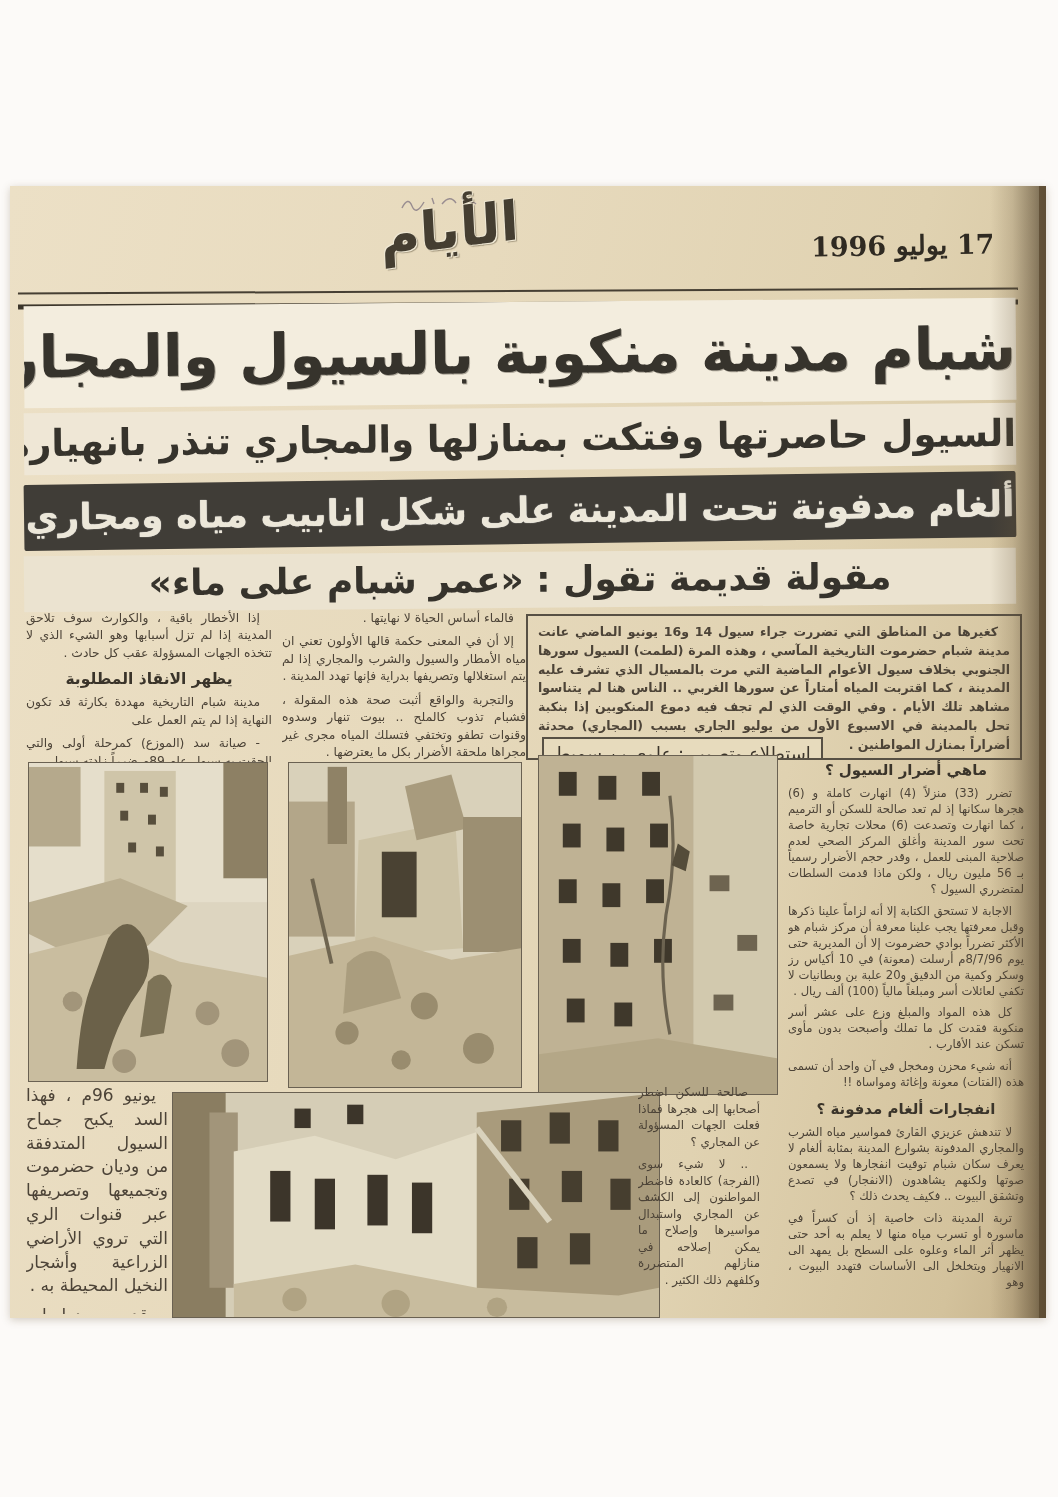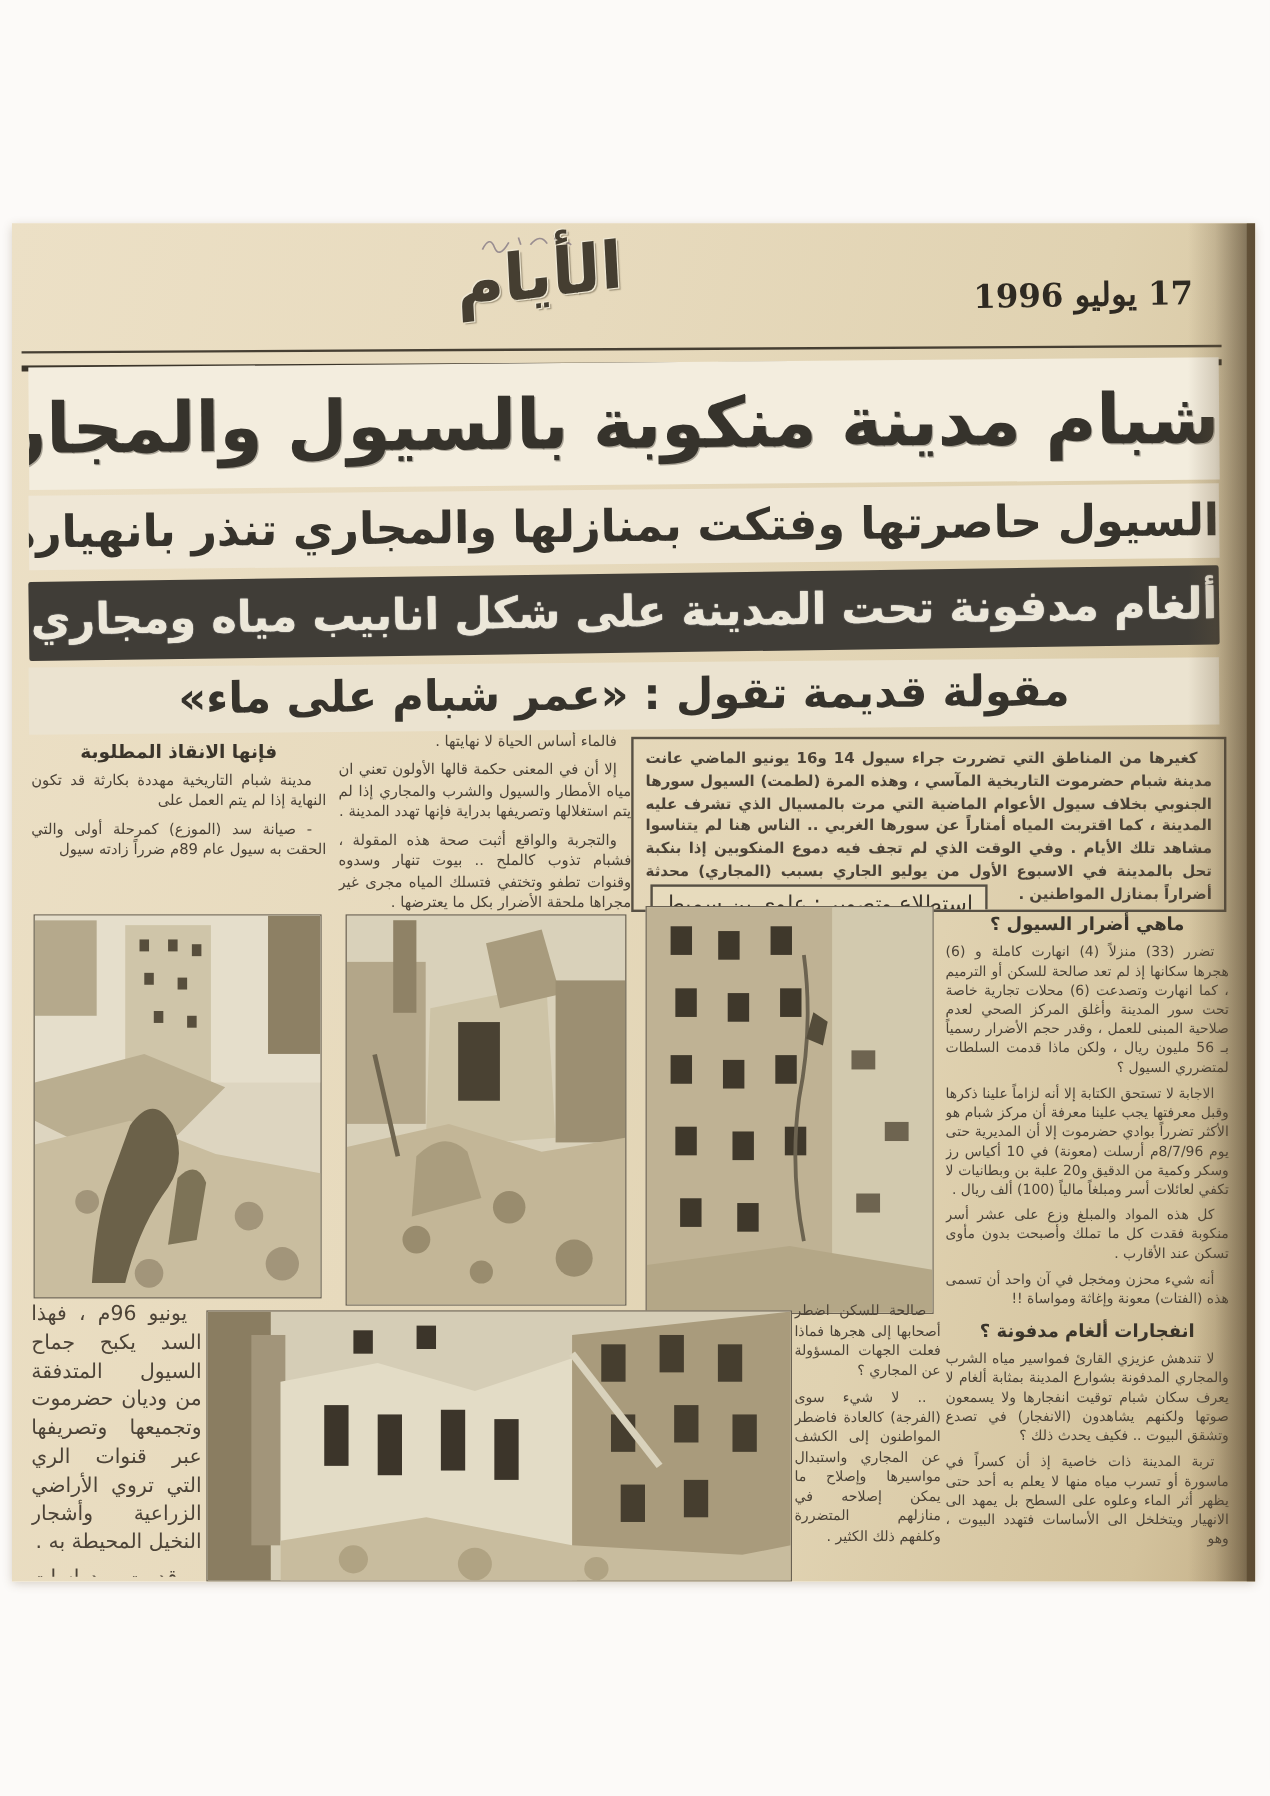--- a/index.html
+++ b/index.html
@@ -72,21 +72,22 @@
     <div class="band banner">ألغام مدفونة تحت المدينة على شكل انابيب مياه ومجاري</div>
     <div class="band quote">مقولة قديمة تقول : «عمر شبام على ماء»</div>
 
     <div class="lead txt">
       <p>كغيرها من المناطق التي تضررت جراء سيول 14 و16 يونيو الماضي عانت مدينة شبام حضرموت التاريخية المآسي ، وهذه المرة (لطمت) السيول سورها الجنوبي بخلاف سيول الأعوام الماضية التي مرت بالمسيال الذي تشرف عليه المدينة ، كما اقتربت المياه أمتاراً عن سورها الغربي .. الناس هنا لم يتناسوا مشاهد تلك الأيام . وفي الوقت الذي لم تجف فيه دموع المنكوبين إذا بنكبة تحل بالمدينة في الاسبوع الأول من يوليو الجاري بسبب (المجاري) محدثة أضراراً بمنازل المواطنين .</p>
 
       <div class="byline">استطلاع وتصوير : علوي بن سميط</div>
     </div>
 
     <div class="col txt" style="left:16px;top:424px;width:246px;height:152px;">
-      <div class="col-head">فإنها الانقاذ المطلوبة</div>
+      <p>إذا الأخطار باقية ، والكوارث سوف تلاحق المدينة إذا لم تزل أسبابها وهو الشيء الذي لا تتخذه الجهات المسؤولة عقب كل حادث .</p>
+      <div class="col-head">يظهر الانقاذ المطلوبة</div>
       <p>مدينة شبام التاريخية مهددة بكارثة قد تكون النهاية إذا لم يتم العمل على</p>
       <p>- صيانة سد (الموزع) كمرحلة أولى والتي الحقت به سيول عام 89م ضرراً زادته سيول</p>
     </div>
 
     <div class="col txt" style="left:272px;top:424px;width:244px;height:152px;">
       <p>فالماء أساس الحياة لا نهايتها .</p>
       <p>إلا أن في المعنى حكمة قالها الأولون تعني ان مياه الأمطار والسيول والشرب والمجاري إذا لم يتم استغلالها وتصريفها بدراية فإنها تهدد المدينة .</p>
       <p>والتجربة والواقع أثبت صحة هذه المقولة ، فشبام تذوب كالملح .. بيوت تنهار وسدوه وقنوات تطفو وتختفي فتسلك المياه مجرى غير مجراها ملحقة الأضرار بكل ما يعترضها .</p>
     </div>
 
@@ -216,21 +217,21 @@
         <path d="M150 18 l36 48" stroke="#d9d2bc" stroke-width="3" fill="none"></path>
         <polygon points="30,98 90,88 150,100 220,104 240,100 240,115 30,115" fill="#c8bc9e"></polygon>
         <g fill="#b0a383">
             <circle cx="60" cy="106" r="6"></circle>
             <circle cx="110" cy="108" r="7"></circle>
             <circle cx="160" cy="110" r="5"></circle>
           </g>
       </svg>
     </div>
 
-    <div class="col txt" style="left:652px;top:898px;width:122px;height:230px;font-size:11.8px;line-height:1.4;">
+    <div class="col txt" style="left:628px;top:898px;width:122px;height:230px;font-size:11.8px;line-height:1.4;">
       <p>صالحة للسكن اضطر أصحابها إلى هجرها فماذا فعلت الجهات المسؤولة عن المجاري ؟</p>
       <p>.. لا شيء سوى (الفرجة) كالعادة فاضطر المواطنون إلى الكشف عن المجاري واستبدال مواسيرها وإصلاح ما يمكن إصلاحه في منازلهم المتضررة وكلفهم ذلك الكثير .</p>
     </div>
 
     <div class="gutter"></div>
     <div class="gutter-edge"></div>
   </div>
 </div>
 
 </body></html>

